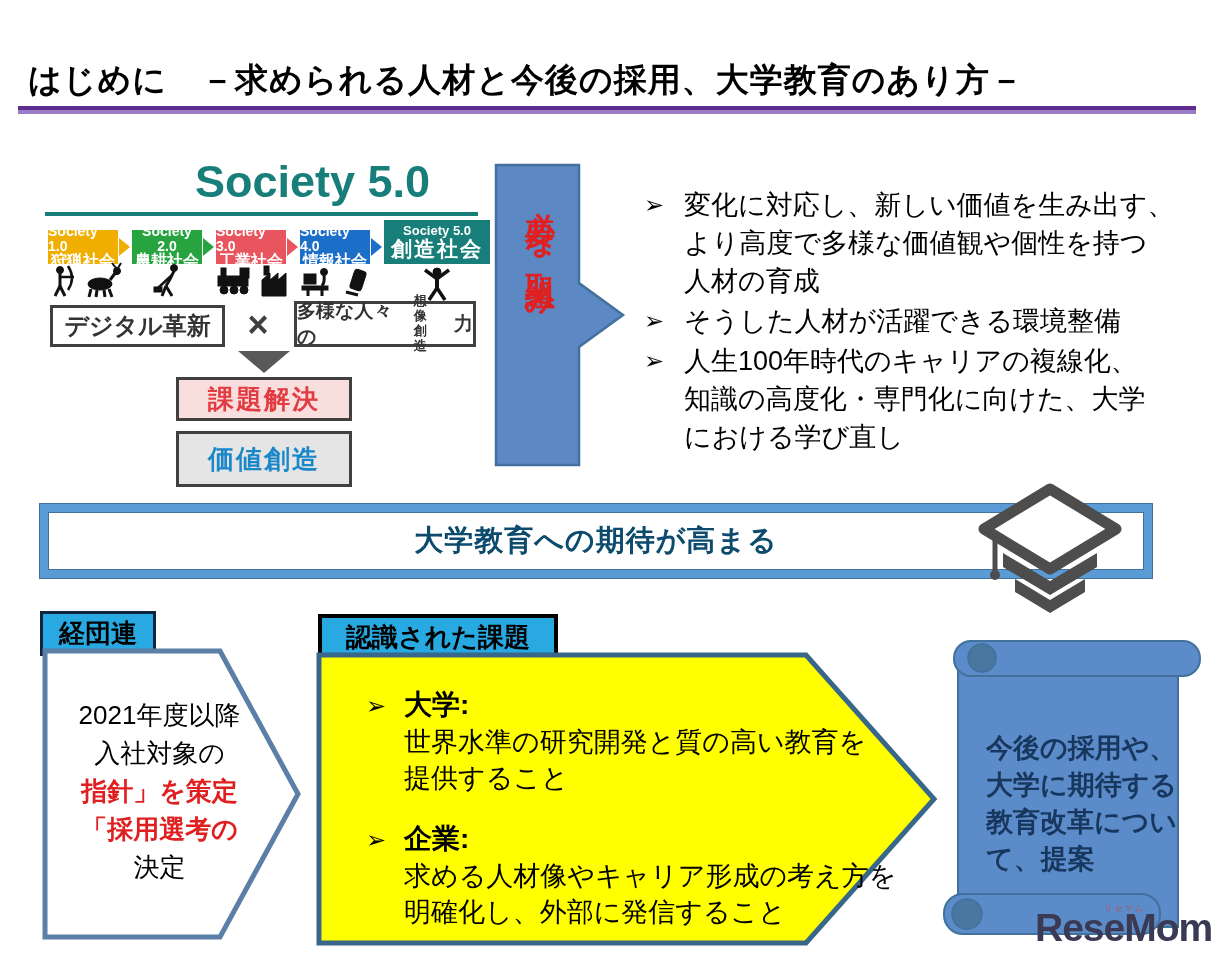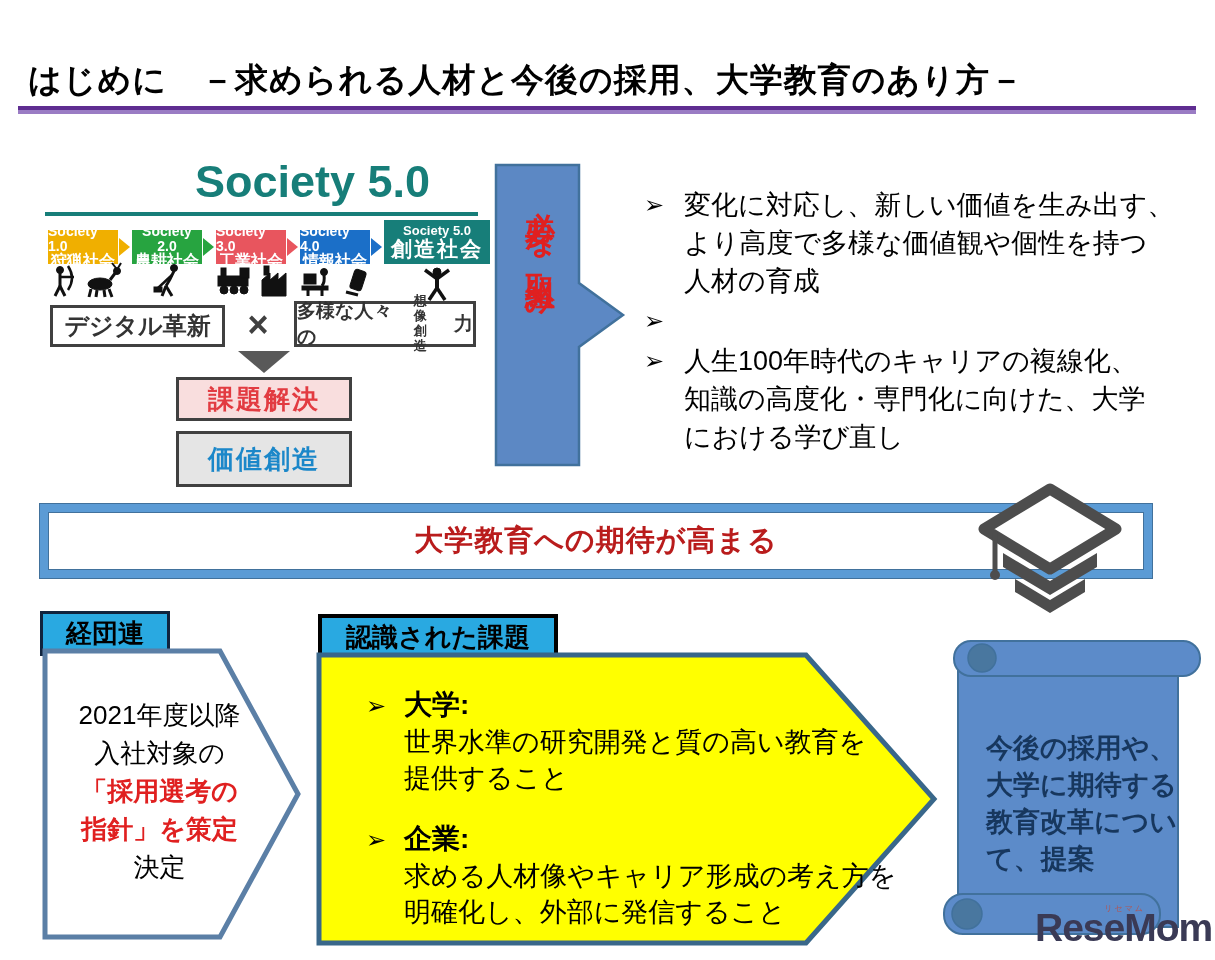--- a/index.html
+++ b/index.html
@@ -53,27 +53,27 @@
   
   .bullets{left:644px;top:186px;width:560px;}
   .b-item{display:flex;margin-bottom:2px;}
   .b-marker{width:40px;font-size:24px;line-height:38px;color:#000;flex:none;}
   .b-lines div{font-size:27px;line-height:38px;color:#000;}
 
   
   .banner{left:40px;top:504px;width:1112px;height:74px;box-sizing:border-box;border:8px solid #5b9bd5;
           box-shadow:0 0 0 1px #41719c, inset 0 0 0 1px #41719c;background:#fff;
           display:flex;align-items:center;justify-content:center;}
-  .banner span{font-size:29px;font-weight:bold;color:#b91c1c;letter-spacing:1px;}
+  .banner span{font-size:29px;font-weight:bold;color:#0c4a6e;letter-spacing:1px;}
   .cap-svg{left:975px;top:483px;}
 
   
   .tag{box-sizing:border-box;background:#29a9e1;display:flex;align-items:center;justify-content:center;
        font-weight:bold;color:#000;}
-  .k-tag{left:40px;top:611px;width:130px;height:45px;border:3px solid #10243e;font-size:26px;}
+  .k-tag{left:40px;top:611px;width:116px;height:45px;border:3px solid #10243e;font-size:26px;}
   .pent-svg{left:42px;top:648px;}
   .k-body{left:42px;top:696px;width:235px;text-align:center;font-size:26px;line-height:38px;color:#000;}
   .red{color:#e02020;font-weight:bold;}
 
   
   .i-tag{left:318px;top:614px;width:240px;height:46px;border:4px solid #000;font-size:26px;}
   .y-svg{left:316px;top:652px;}
   .y-head{display:flex;align-items:baseline;font-size:28px;font-weight:bold;color:#000;}
   .y-head .b-marker{font-size:24px;width:38px;}
   .y-line{font-size:27px;color:#000;text-align:center;}
@@ -216,20 +216,23 @@
     <div class="b-item">
       <span class="b-marker">➢</span>
       <div class="b-lines">
         <div>変化に対応し、新しい価値を生み出す、</div>
         <div>より高度で多様な価値観や個性を持つ</div>
         <div>人材の育成</div>
       </div>
     </div>
     <div class="b-item">
       <span class="b-marker">➢</span>
+      <div class="b-lines">
+        <div>そうした人材が活躍できる環境整備</div>
+      </div>
     </div>
     <div class="b-item">
       <span class="b-marker">➢</span>
       <div class="b-lines">
         <div>人生100年時代のキャリアの複線化、</div>
         <div>知識の高度化・専門化に向けた、大学</div>
         <div>における学び直し</div>
       </div>
     </div>
   </div>
@@ -245,22 +248,22 @@
     <polygon points="40,96 75,117 110,96 110,109 75,130 40,109" fill="#4d4d4d"></polygon>
   </svg>
 
   <div class="abs tag k-tag">経団連</div>
   <svg class="abs pent-svg" width="262" height="292">
     <polygon points="3,3 178,3 256,146 178,289 3,289" fill="#ffffff" stroke="#5b7fa6" stroke-width="5"></polygon>
   </svg>
   <div class="abs k-body">
     <div>2021年度以降</div>
     <div>入社対象の</div>
+    <div class="red">指針」を策定</div>
     <div class="red">「採用選考の</div>
-    <div class="red">指針」を策定</div>
     <div>決定</div>
   </div>
 
   <div class="abs tag i-tag">認識された課題</div>
   <svg class="abs y-svg" width="625" height="295">
     <polygon points="3,3 490,3 618,147 490,291 3,291" fill="#ffff00" stroke="#39678a" stroke-width="5"></polygon>
   </svg>
   <div class="abs y-head yh1">
     <span class="b-marker">➢</span>
     <span>大学</span>

